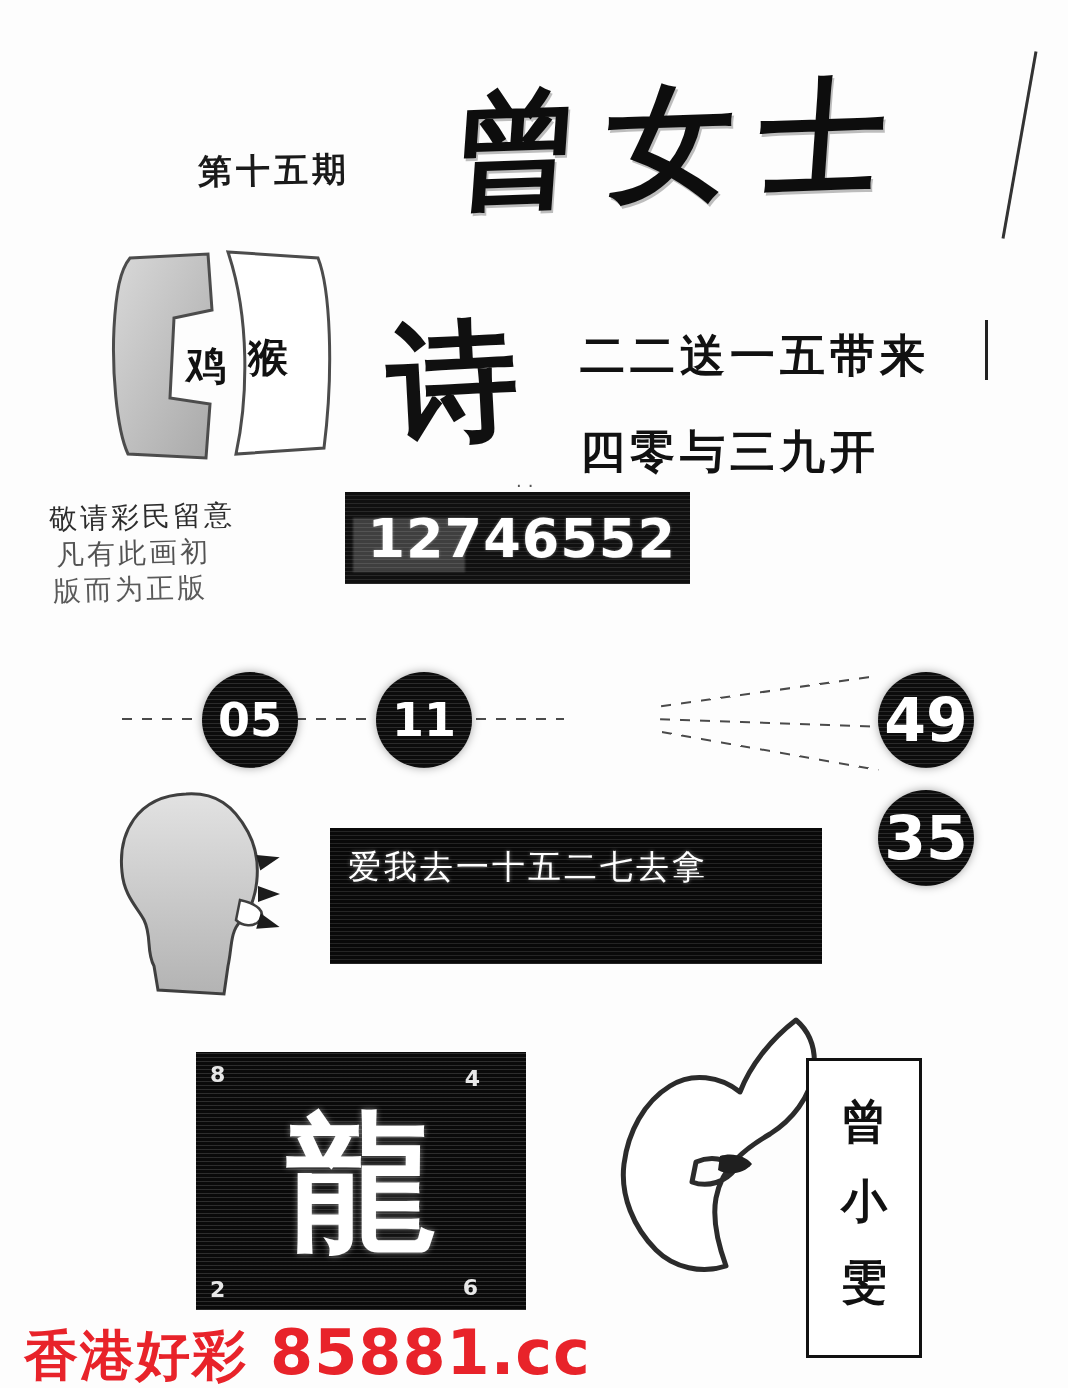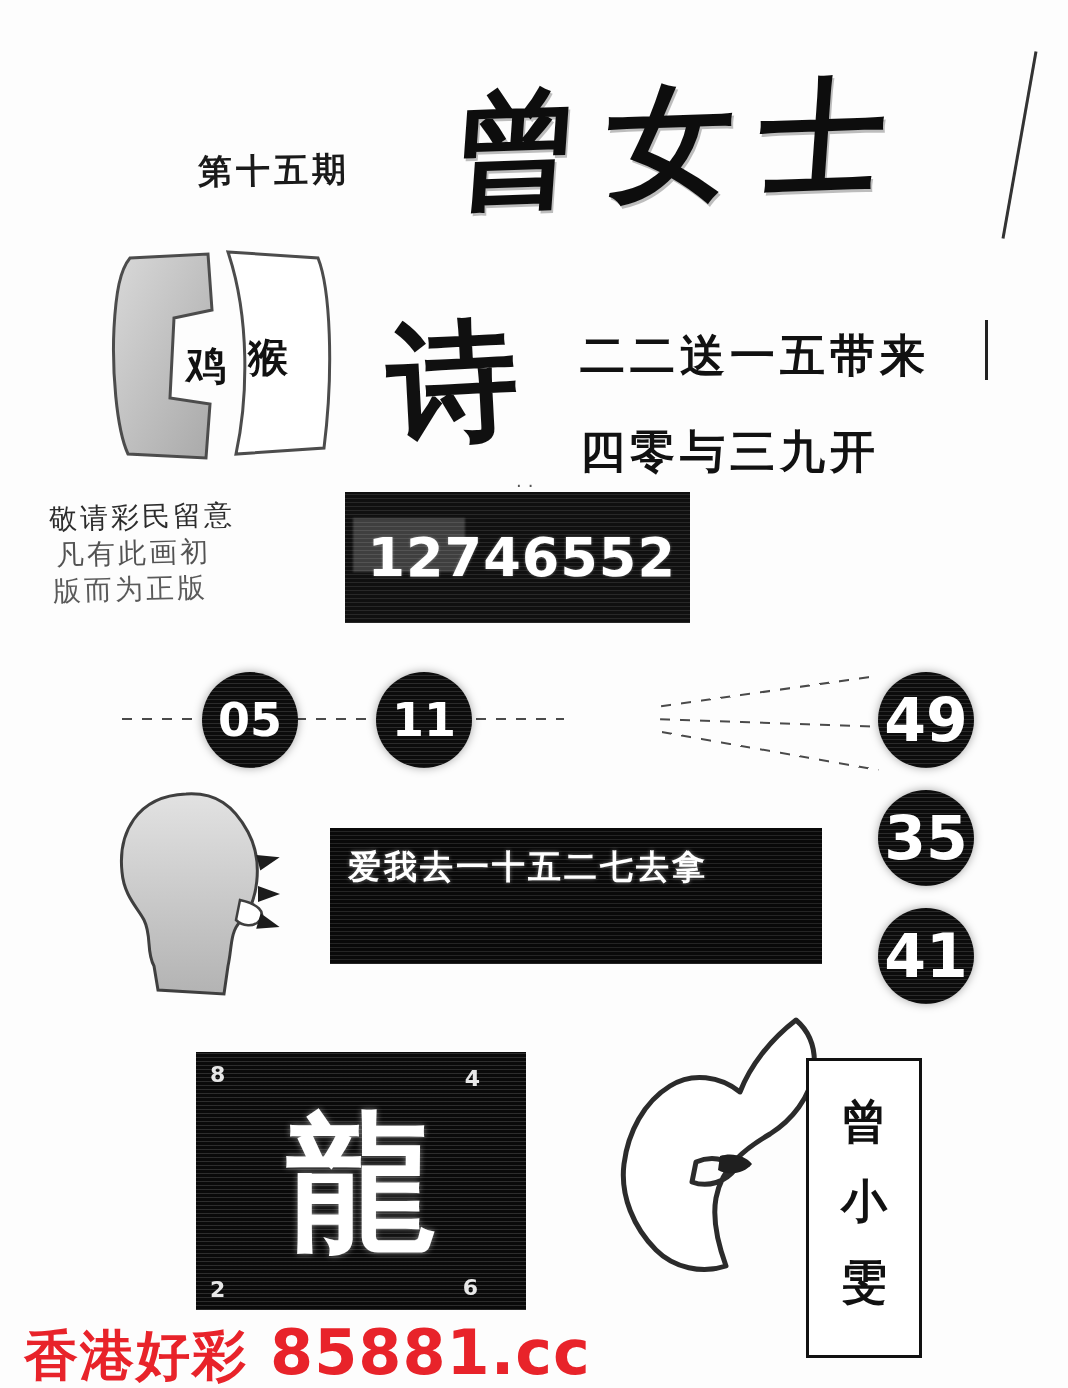--- a/index.html
+++ b/index.html
@@ -117,21 +117,21 @@
     transform: rotate(-1.5deg);
     opacity: .92;
   }
   #notice-block div { white-space: nowrap; }
   #notice-line-2 { margin-left: 6px; opacity: .82; }
   #notice-line-3 { margin-left: 2px; opacity: .78; }
 
   
   #phone-plate {
     left: 345px; top: 492px;
-    width: 345px; height: 131px;
+    width: 345px; height: 92px;
     background: #101010;
     background-image: repeating-linear-gradient(
         0deg, rgba(255,255,255,0.10) 0 1px, rgba(0,0,0,0) 1px 4px);
   }
   #phone-plate-inner {
     position: absolute;
     inset: 0;
     display: flex;
     align-items: center;
     justify-content: flex-end;
@@ -214,21 +214,21 @@
     background: #090909;
     background-image: repeating-linear-gradient(
         0deg, rgba(255,255,255,0.11) 0 1px, rgba(0,0,0,0) 1px 4px);
     padding: 12px 18px;
     box-sizing: border-box;
   }
   .banner-line {
     color: #fff;
     font-family: "DejaVu Serif", serif;
     font-size: 33px;
-    font-weight: bold;
+    font-weight: normal;
     letter-spacing: 3px;
     line-height: 54px;
     white-space: nowrap;
     text-shadow: 0 0 4px rgba(255,255,255,.4);
   }
 
   
   #dragon-plate {
     left: 196px; top: 1052px;
     width: 330px; height: 258px;
@@ -361,21 +361,20 @@
   <div class="abs dash-line" id="dash-mid-2"></div>
   <div class="abs dash-line" id="dash-fan-1"></div>
   <div class="abs dash-line" id="dash-fan-2"></div>
   <div class="abs dash-line" id="dash-fan-3"></div>
 
   <div class="abs ball ball-main" id="ball-1">05</div>
   <div class="abs ball ball-main" id="ball-2">11</div>
 
   <div class="abs ball ball-right" id="ball-r1">49</div>
   <div class="abs ball ball-right" id="ball-r2">35</div>
-  <div class="abs ball ball-right" id="ball-r3">41</div>
 
   <div class="abs" id="head-icon">
     <svg width="170" height="210" viewBox="0 0 170 210">
       <defs>
         <linearGradient id="g2" x1="0" y1="0" x2="0" y2="1">
           <stop offset="0%" stop-color="#e2e2e2"></stop>
           <stop offset="100%" stop-color="#b3b3b3"></stop>
         </linearGradient>
       </defs>
       <path d="M74 4 C24 6 6 44 10 82 C12 106 26 118 32 130

